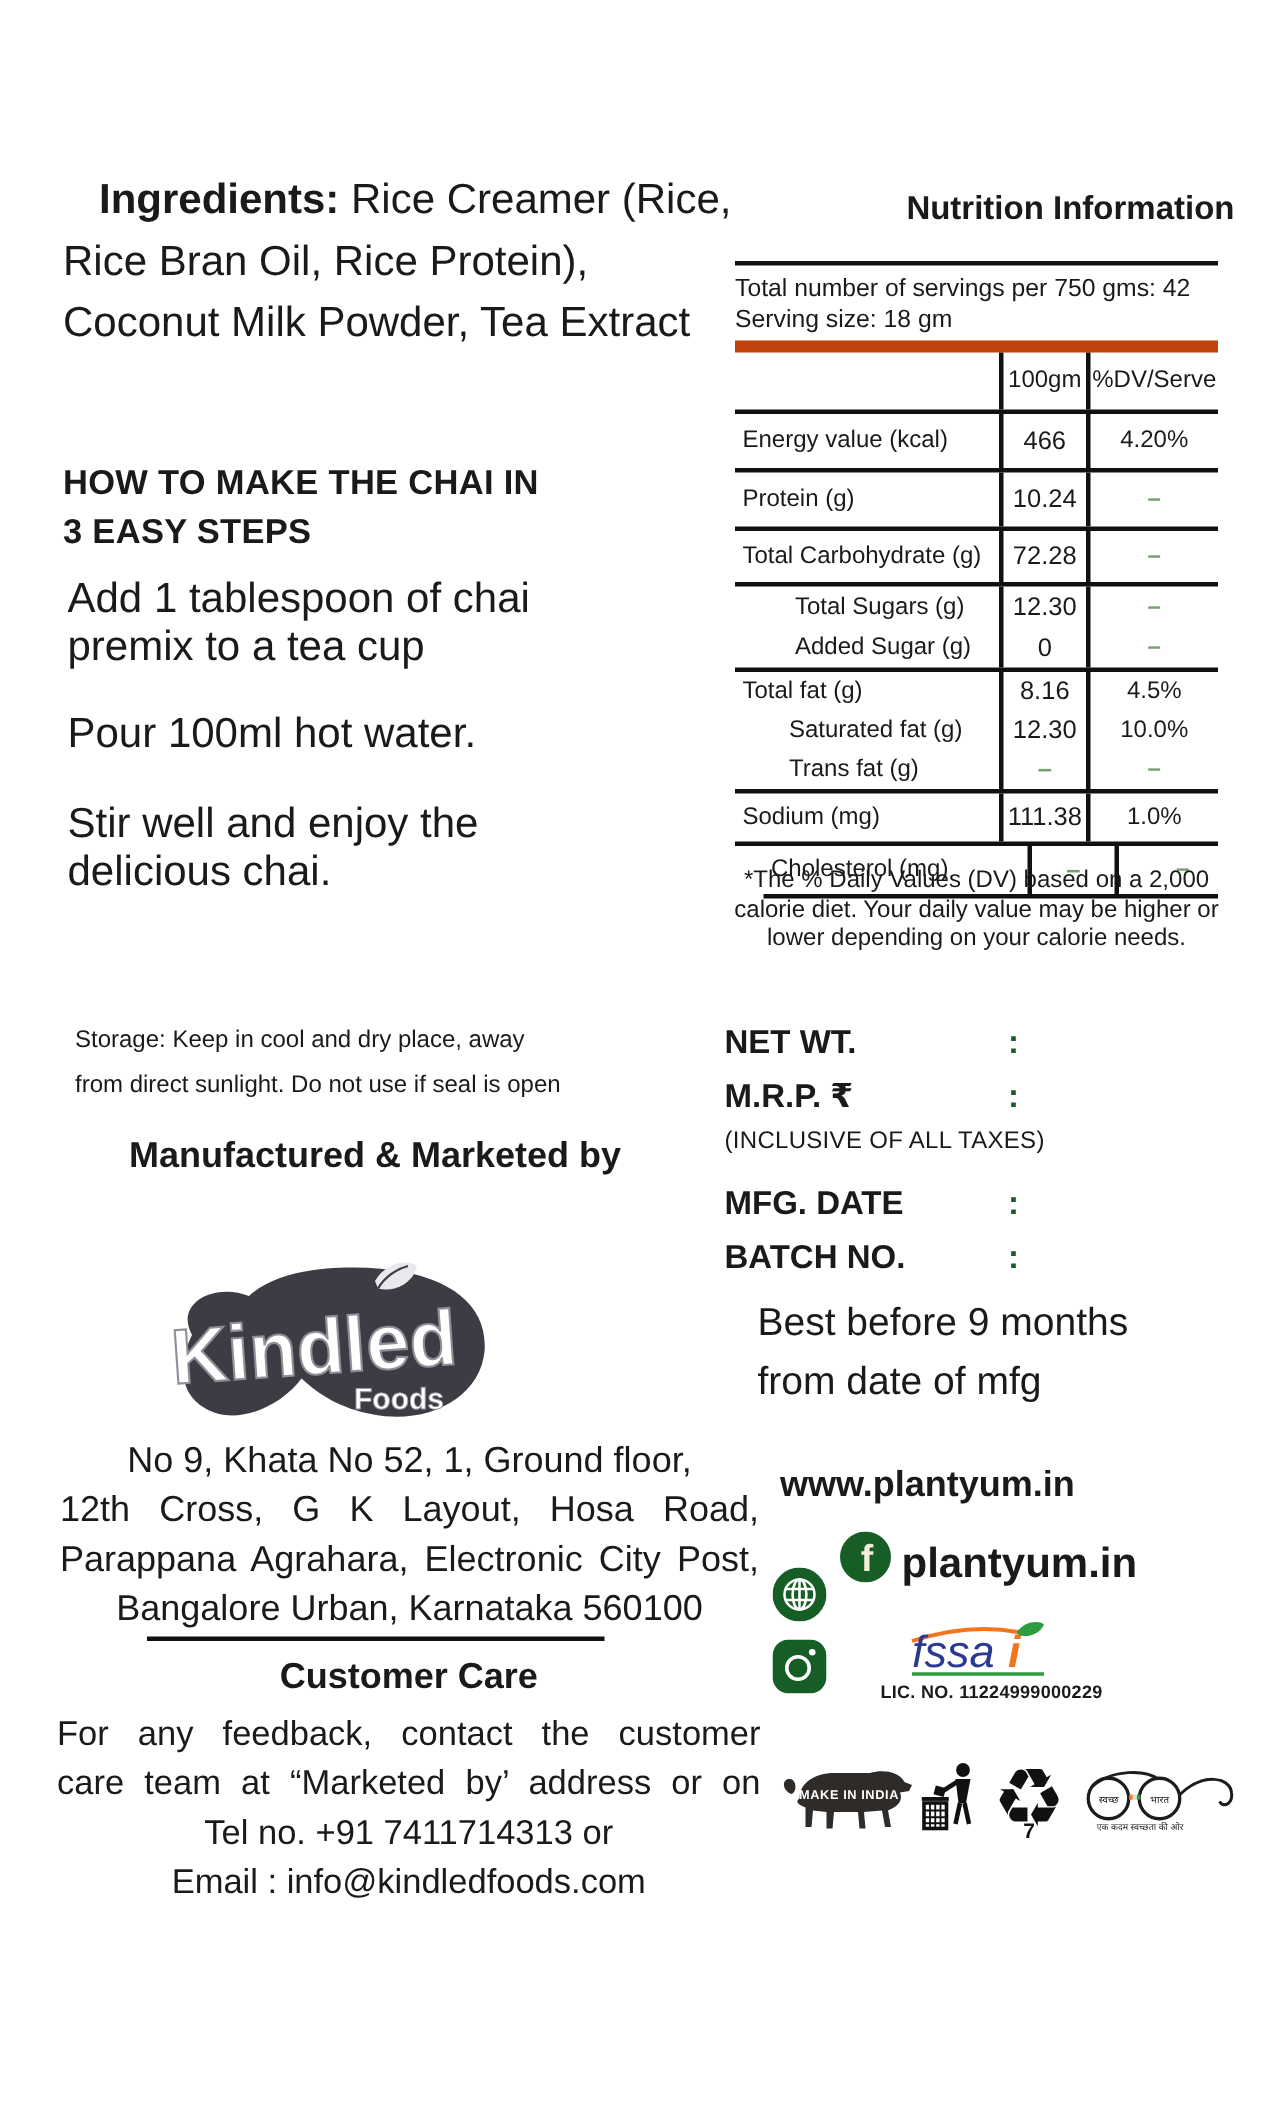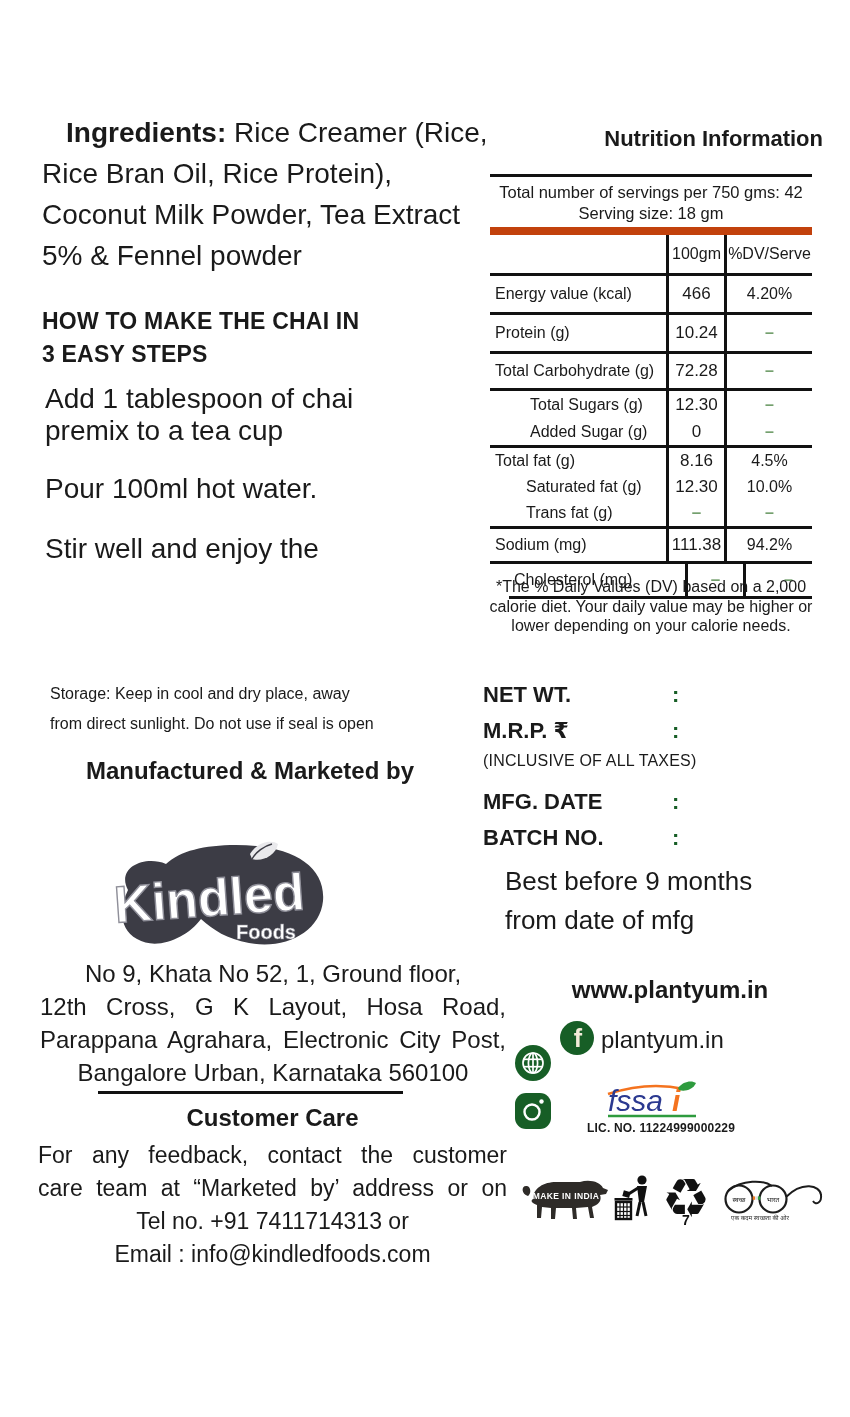--- a/index.html
+++ b/index.html
@@ -26,75 +26,75 @@
   .mfg-head{left:35px;top:757px;width:430px;font-size:24px;font-weight:700;text-align:center;}
   .address{left:32px;top:957px;width:482px;font-size:24px;line-height:33px;text-align:center;}
   .jline{display:block;text-align:justify;text-align-last:justify;margin:0 8px;}
   .divider{left:98px;top:1091px;width:305px;height:3px;background:#111;}
   .cc-title{left:30px;top:1104px;width:485px;font-size:24px;font-weight:700;text-align:center;}
   .cc-text{left:30px;top:1139px;width:485px;font-size:23px;line-height:33px;text-align:center;}
 
   
   .nutri-title{left:478px;top:126px;width:345px;font-size:22px;font-weight:700;text-align:right;}
   .servings{left:490px;top:174px;width:322px;border-top:3px solid #111;padding-top:5px;
-            font-size:16.5px;line-height:21px;text-align:center;}
+            font-size:16.5px;line-height:21px;}
   .nutri-table{left:490px;top:227px;width:322px;border-top:8px solid #c2410c;}
   .tgroup{display:grid;grid-template-columns:176px 61px 85px;grid-auto-rows:1fr;border-bottom:3px solid #111;}
   .cell{display:flex;align-items:center;font-size:16px;}
   .c-lbl{padding-left:5px;}
   .c-lbl.ind{padding-left:40px;}
   .c-val{border-left:3px solid #111;border-right:3px solid #111;justify-content:center;font-size:17px;}
   .c-dv{justify-content:center;font-size:16px;}
   .dash{color:var(--dashgreen);font-weight:700;}
   .footnote{left:484px;top:577px;width:334px;font-size:16px;line-height:19.5px;text-align:center;}
 
   
   .pinfo{font-size:22px;font-weight:700;white-space:nowrap;}
   .pi-colon{position:absolute;left:189px;color:var(--green);font-weight:700;}
   .taxes{left:483px;top:752px;font-size:16px;letter-spacing:.2px;}
   .bestbefore{left:505px;top:862px;font-size:26px;line-height:39px;}
 
   
-  .website{left:520px;top:976px;width:300px;font-size:24px;font-weight:700;text-align:center;}
-  .fb-handle{left:601px;top:1026px;font-size:24px;font-weight:400;}
+  .website{left:520px;top:976px;width:300px;font-size:24px;font-weight:700;text-align:left;}
+  .fb-handle{left:601px;top:1026px;font-size:28px;font-weight:700;}
   .lic{left:585px;top:1121px;width:152px;font-size:12px;font-weight:700;text-align:center;letter-spacing:.2px;}
 
   
   .recycle{left:660px;top:1172px;width:52px;height:54px;font-family:"DejaVu Sans",sans-serif;
            font-size:54px;line-height:54px;color:#111;text-align:center;}
   .recycle-code{position:absolute;left:0;top:21px;width:52px;text-align:center;
                 font-family:"Liberation Sans",sans-serif;font-size:14px;font-weight:700;color:#111;}
 
   svg text{font-family:"Liberation Sans","DejaVu Sans",sans-serif;}
 </style>
 </head>
 <body>
 
 <div class="canvas">
 
   <div class="abs ingredients">
     <div class="nowrap"><span class="b">Ingredients:</span><span> Rice Creamer (Rice,</span></div>
     <div class="nowrap">Rice Bran Oil, Rice Protein),</div>
     <div class="nowrap">Coconut Milk Powder, Tea Extract</div>
-    <div class="nowrap">5% &amp; Fennel powder</div>
   </div>
 
   <div class="abs howto-head">
     <div class="nowrap">HOW TO MAKE THE CHAI IN</div>
     <div class="nowrap">3 EASY STEPS</div>
   </div>
   <div class="abs step" style="left:45px;top:383px;">
     <div class="nowrap">Add 1 tablespoon of chai</div>
     <div class="nowrap">premix to a tea cup</div>
   </div>
   <div class="abs step" style="left:45px;top:473px;">
     <div class="nowrap">Pour 100ml hot water.</div>
   </div>
   <div class="abs step" style="left:45px;top:533px;">
     <div class="nowrap">Stir well and enjoy the</div>
+    <div class="nowrap">delicious chai.</div>
   </div>
 
   <div class="abs storage">
     <div class="nowrap">Storage: Keep in cool and dry place, away</div>
     <div class="nowrap">from direct sunlight. Do not use if seal is open</div>
   </div>
 
   <div class="abs mfg-head">Manufactured &amp; Marketed by</div>
 
   <div class="abs" style="left:100px;top:838px;width:230px;height:117px;">
@@ -166,21 +166,21 @@
       <div class="cell c-lbl ind" style="padding-left:36px;">Saturated fat (g)</div>
       <div class="cell c-val">12.30</div>
       <div class="cell c-dv">10.0%</div>
       <div class="cell c-lbl ind" style="padding-left:36px;">Trans fat (g)</div>
       <div class="cell c-val dash">–</div>
       <div class="cell c-dv dash">–</div>
     </div>
     <div class="tgroup" style="height:32px;">
       <div class="cell c-lbl">Sodium (mg)</div>
       <div class="cell c-val">111.38</div>
-      <div class="cell c-dv">94.2%</div>
+      <div class="cell c-dv">1.0%</div>
     </div>
     <div class="tgroup" style="height:32px;margin-left:19px;">
       <div class="cell c-lbl">Cholesterol (mg)</div>
       <div class="cell c-val dash">–</div>
       <div class="cell c-dv dash">–</div>
     </div>
   </div>
 
   <div class="abs footnote">*The % Daily Values (DV) based on a 2,000 calorie diet. Your daily value may be higher or lower depending on your calorie needs.</div>
 

